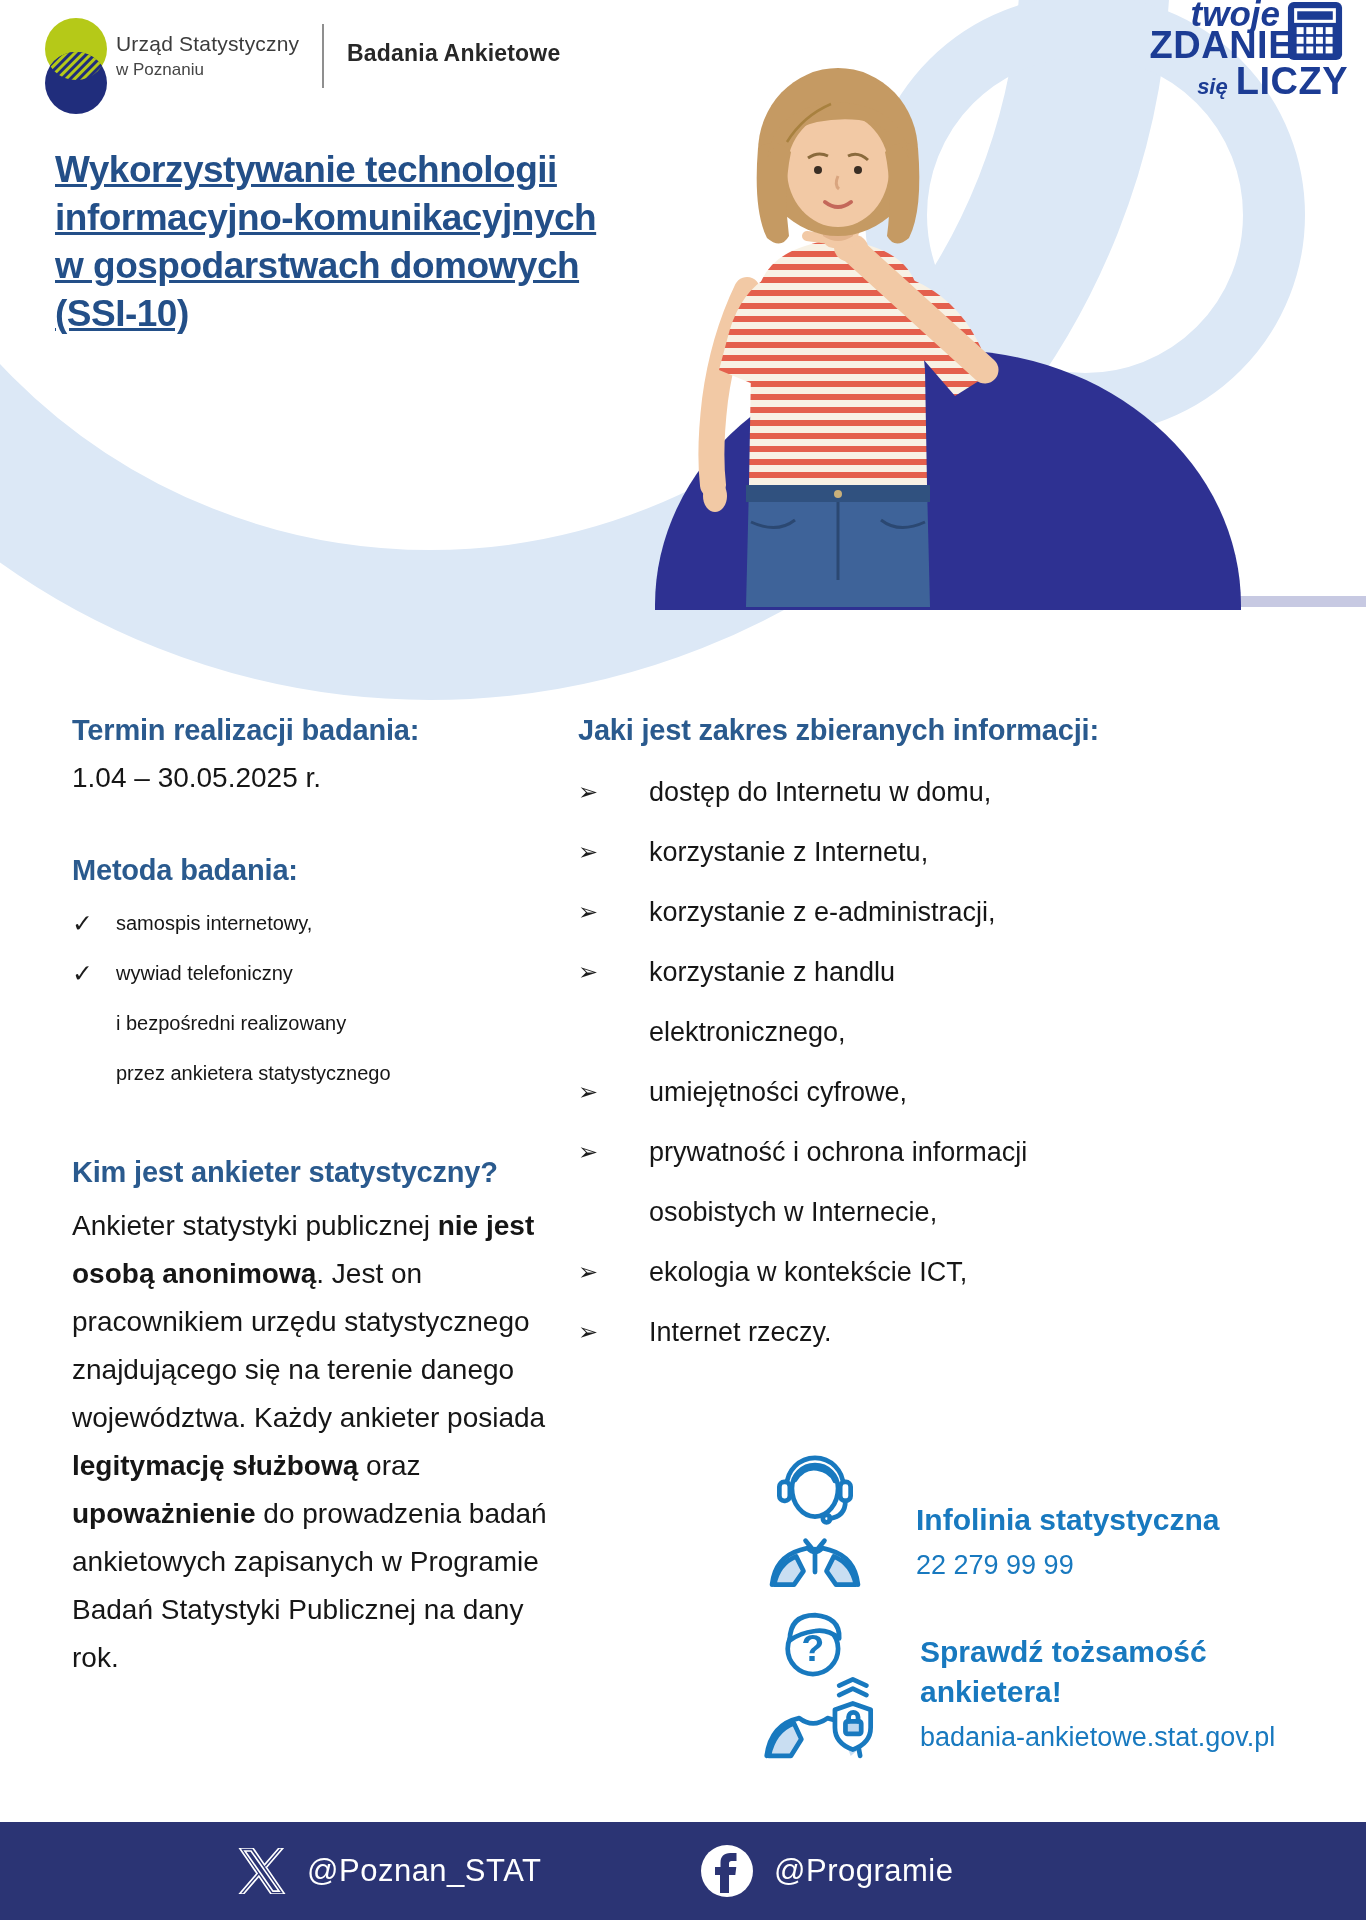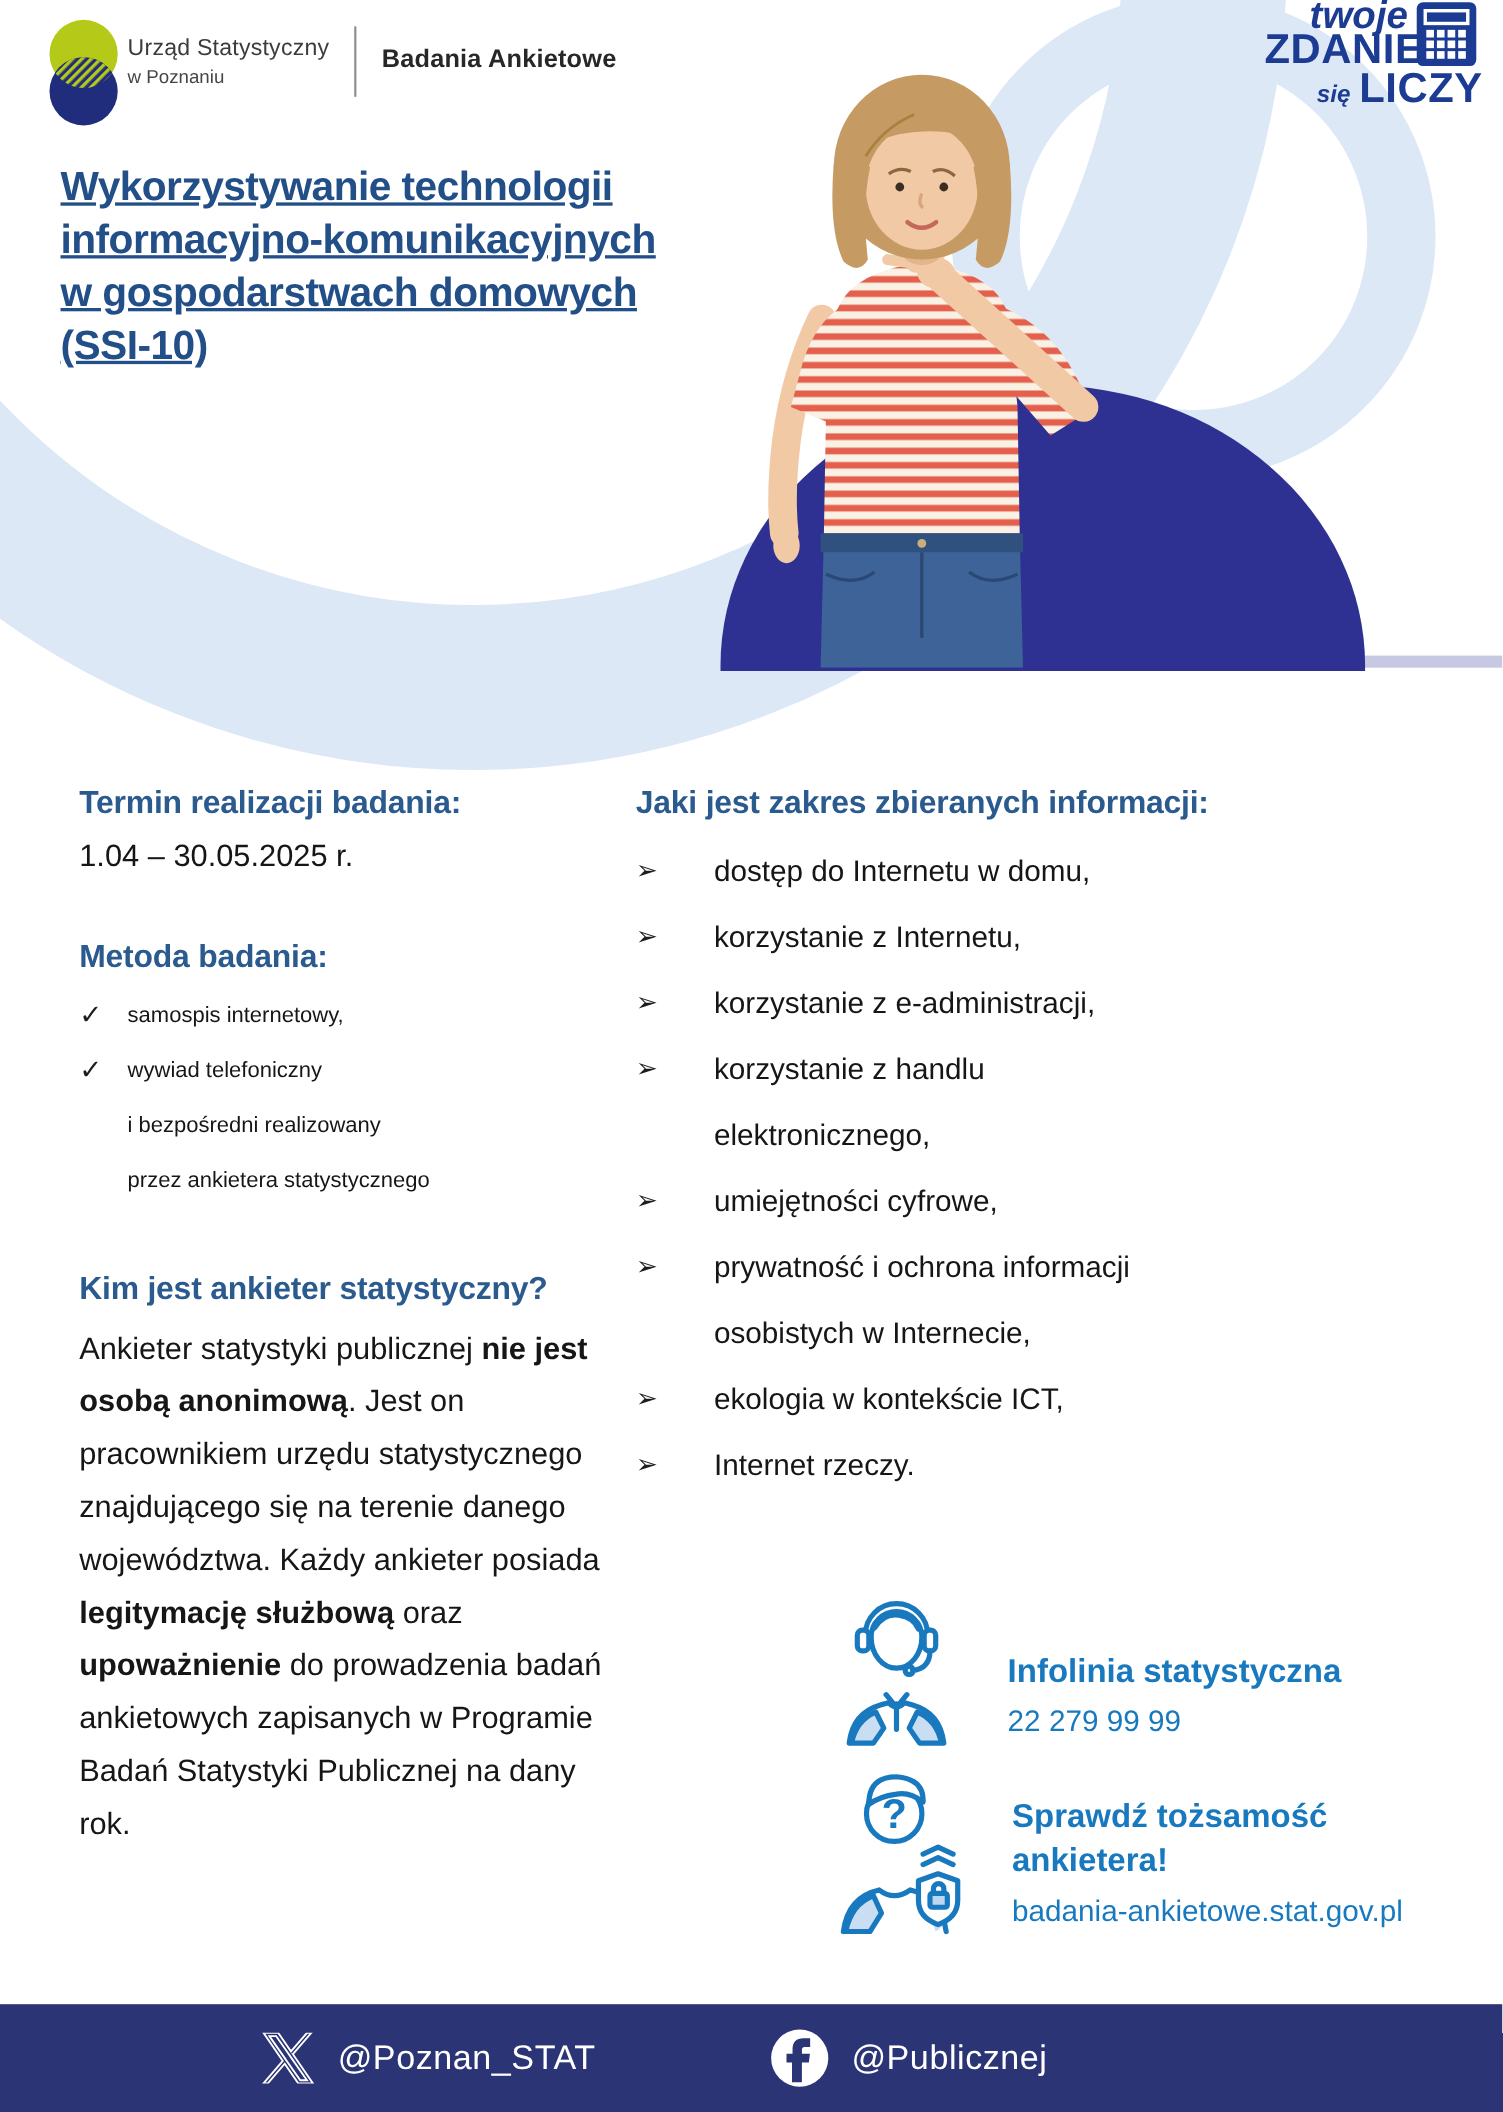--- a/index.html
+++ b/index.html
@@ -291,17 +291,17 @@
       <svg width="50" height="46" viewBox="0 0 1200 1227">
         <path d="M714.163 519.284 1160.89 0h-105.86L667.137 450.887 357.328 0H0l468.492 681.821L0 1226.37h105.866l409.625-476.152 327.181 476.152H1200L714.137 519.284ZM569.165 687.828l-47.468-67.894-377.686-540.24h162.604l304.797 435.991 47.468 67.894 396.2 566.721H892.476L569.165 687.828Z" fill="none" stroke="#fff" stroke-width="45"></path>
       </svg>
       <span class="handle">@Poznan_STAT</span>
     </div>
     <div class="social fb">
       <svg width="54" height="54" viewBox="0 0 54 54">
         <circle cx="27" cy="27" r="26" fill="#fff"></circle>
         <path d="M31.5 17h5v-8h-6.2c-6.3 0-9.8 3.6-9.8 9.6V23h-5.5v8H20v18h9V31h6.3l1-8H29v-3.4c0-1.6.9-2.6 2.5-2.6z" fill="#2b3474"></path>
       </svg>
-      <span class="handle">@Publicznej</span>
+      <span class="handle">@Programie</span>
     </div>
   </div>
 
 </div>
 
 </body></html>

